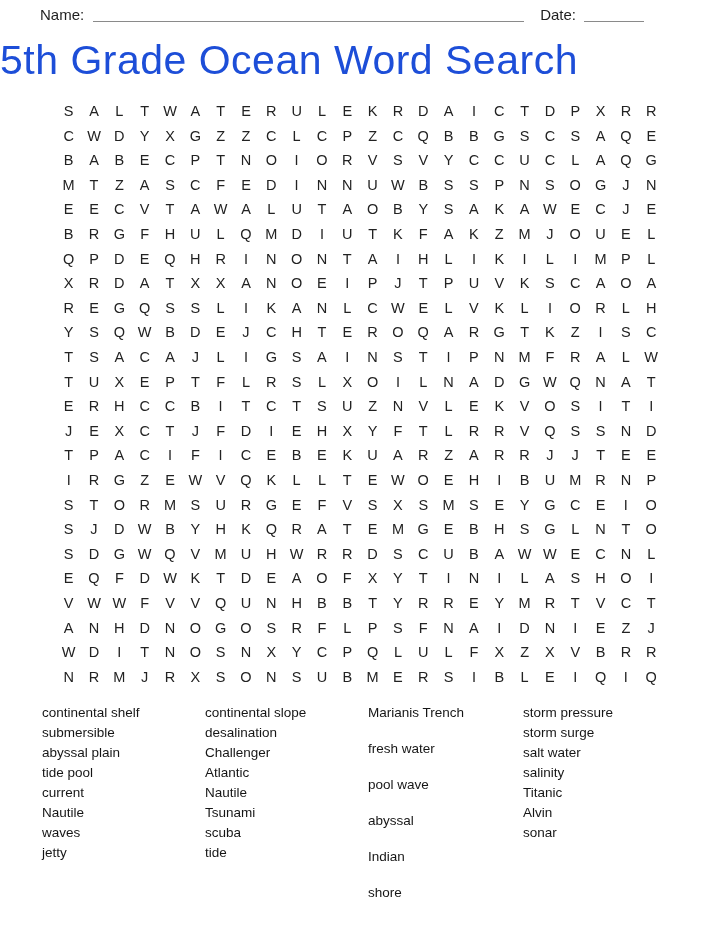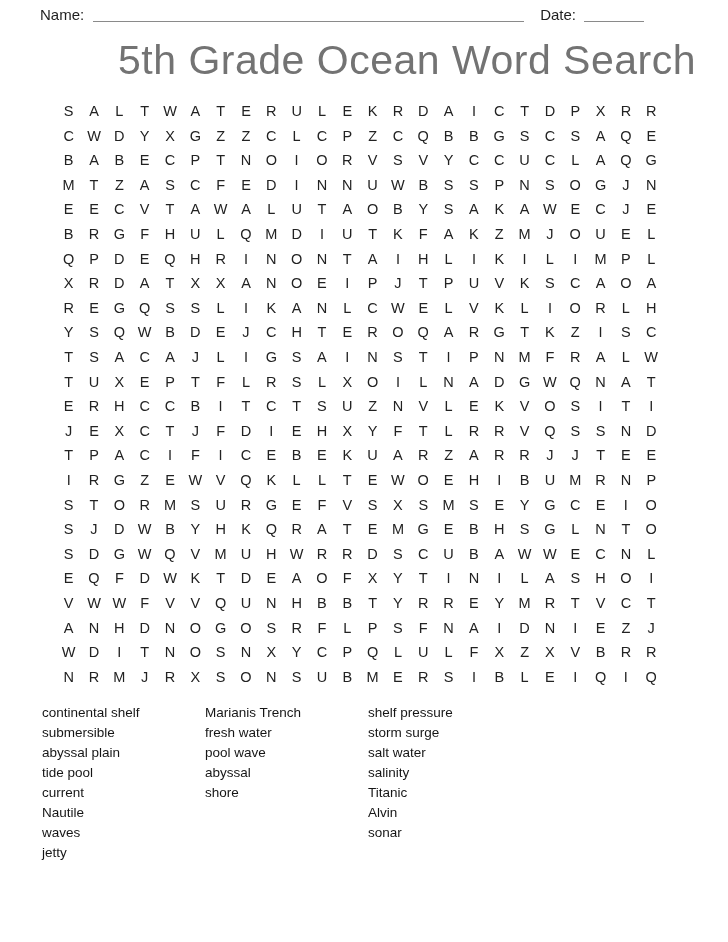--- a/index.html
+++ b/index.html
@@ -31,26 +31,26 @@
   }
   .hdr-label { white-space: nowrap; }
   .fill-line {
     border-bottom: 1.4px solid #8a8a8a;
     height: 12px;
   }
   .name-line { flex: 1; margin: 0 16px 1px 9px; }
   .date-line { width: 60px; margin: 0 0 1px 8px; }
   
   .title {
-    text-align: right;
+    text-align: left;
     font-size: 41px;
     font-weight: 400;
     line-height: 1.05;
     margin: 16px 0 0 0;
-    color: #737373;
+    color: #1d4ed8;
     letter-spacing: 0.5px;
   }
   
   .grid {
     margin: 17px 0 0 56px;
     width: 608px;
   }
   .grid-row {
     display: flex;
     height: 24.6px;
@@ -65,21 +65,21 @@
   
   .words {
     display: flex;
     margin: 14px 0 8px 42px;
     font-size: 13.5px;
     color: #161616;
   }
   .word-col { display: flex; flex-direction: column; }
   .word-col:nth-child(1) { width: 163px; }
   .word-col:nth-child(2) { width: 163px; }
-  .word-col:nth-child(3) { width: 155px; }
+  .word-col:nth-child(3) { width: 155px; gap: 16px; }
   .word-item {
     line-height: 19.9px;
     white-space: nowrap;
   }
 </style>
 </head>
 <body>
 
 <div class="page">
 
@@ -724,28 +724,39 @@
         <div class="word-item">continental shelf</div>
         <div class="word-item">submersible</div>
         <div class="word-item">abyssal plain</div>
         <div class="word-item">tide pool</div>
         <div class="word-item">current</div>
         <div class="word-item">Nautile</div>
         <div class="word-item">waves</div>
         <div class="word-item">jetty</div>
       </div>
       <div class="word-col">
+        <div class="word-item">continental slope</div>
+        <div class="word-item">desalination</div>
+        <div class="word-item">Challenger</div>
+        <div class="word-item">Atlantic</div>
+        <div class="word-item">Nautile</div>
+        <div class="word-item">Tsunami</div>
+        <div class="word-item">scuba</div>
+        <div class="word-item">tide</div>
+      </div>
+      <div class="word-col">
         <div class="word-item">Marianis Trench</div>
         <div class="word-item">fresh water</div>
         <div class="word-item">pool wave</div>
         <div class="word-item">abyssal</div>
+        <div class="word-item">Indian</div>
         <div class="word-item">shore</div>
       </div>
       <div class="word-col">
-        <div class="word-item">shelf pressure</div>
+        <div class="word-item">storm pressure</div>
         <div class="word-item">storm surge</div>
         <div class="word-item">salt water</div>
         <div class="word-item">salinity</div>
         <div class="word-item">Titanic</div>
         <div class="word-item">Alvin</div>
         <div class="word-item">sonar</div>
       </div>
     </div>
 
 </div>

